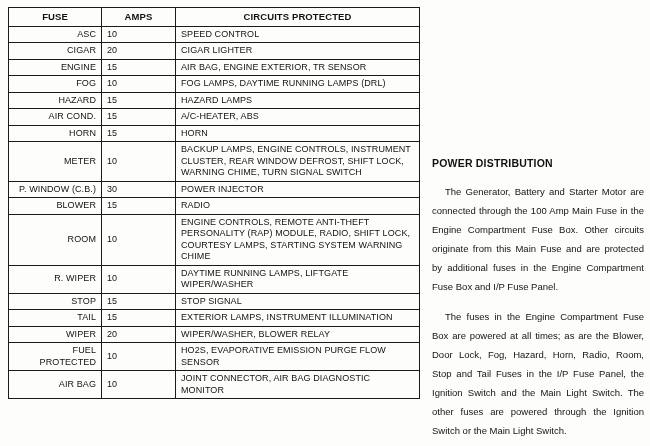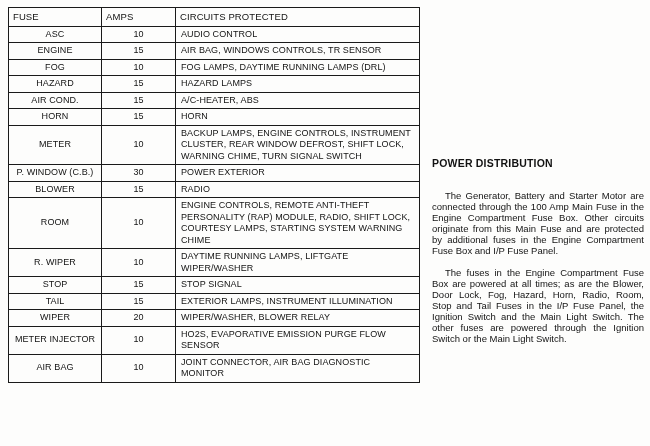--- a/index.html
+++ b/index.html
@@ -27,42 +27,42 @@
   }
   .fuse-table th, .fuse-table td {
     border: 1.5px solid #1a1a1a;
     font-size: 9px;
     line-height: 11.5px;
     padding: 2px 5px;
     vertical-align: middle;
     letter-spacing: 0.1px;
   }
   .fuse-table th {
-    font-weight: normal;
-    text-align: left;
+    font-weight: bold;
+    text-align: center;
     font-size: 9.5px;
     padding: 3px 4px;
   }
-  .td-fuse  { width: 93px;  text-align: center; }
-  .td-amps  { width: 74px;  text-align: center; }
+  .td-fuse  { width: 93px;  text-align: right; }
+  .td-amps  { width: 74px;  text-align: left; }
   .td-circuits { width: 244px; text-align: left; margin-top: 17px; }
   .right-col {
     width: 212px;
     flex: 0 0 auto;
     padding-top: 150px;
   }
   .right-col h3 {
     font-size: 10.5px;
     font-weight: bold;
-    margin: 0 0 21px 0;
+    margin: 0 0 13px 0;
     letter-spacing: 0.2px;
   }
   .right-col p {
     font-size: 9.5px;
-    line-height: 11px;
+    line-height: 19px;
     margin: 0 0 11px 0;
     text-align: justify;
     text-indent: 13px;
     color: #141414;
   }
 </style>
 </head>
 <body>
 
 <div class="page">
@@ -72,26 +72,31 @@
         <tr>
           <th class="td-fuse">FUSE</th>
           <th class="td-amps">AMPS</th>
           <th class="td-circuits">CIRCUITS PROTECTED</th>
         </tr>
       </thead>
       <tbody id="fuse-rows">
           <tr>
             <td class="td-fuse">ASC</td>
             <td class="td-amps">10</td>
-            <td class="td-circuits">AUDIO CONTROL</td>
+            <td class="td-circuits">SPEED CONTROL</td>
+          </tr>
+          <tr>
+            <td class="td-fuse">CIGAR</td>
+            <td class="td-amps">20</td>
+            <td class="td-circuits">CIGAR LIGHTER</td>
           </tr>
           <tr>
             <td class="td-fuse">ENGINE</td>
             <td class="td-amps">15</td>
-            <td class="td-circuits">AIR BAG, WINDOWS CONTROLS, TR SENSOR</td>
+            <td class="td-circuits">AIR BAG, ENGINE EXTERIOR, TR SENSOR</td>
           </tr>
           <tr>
             <td class="td-fuse">FOG</td>
             <td class="td-amps">10</td>
             <td class="td-circuits">FOG LAMPS, DAYTIME RUNNING LAMPS (DRL)</td>
           </tr>
           <tr>
             <td class="td-fuse">HAZARD</td>
             <td class="td-amps">15</td>
             <td class="td-circuits">HAZARD LAMPS</td>
@@ -107,21 +112,21 @@
             <td class="td-circuits">HORN</td>
           </tr>
           <tr>
             <td class="td-fuse">METER</td>
             <td class="td-amps">10</td>
             <td class="td-circuits">BACKUP LAMPS, ENGINE CONTROLS, INSTRUMENT CLUSTER, REAR WINDOW DEFROST, SHIFT LOCK, WARNING CHIME, TURN SIGNAL SWITCH</td>
           </tr>
           <tr>
             <td class="td-fuse">P. WINDOW (C.B.)</td>
             <td class="td-amps">30</td>
-            <td class="td-circuits">POWER EXTERIOR</td>
+            <td class="td-circuits">POWER INJECTOR</td>
           </tr>
           <tr>
             <td class="td-fuse">BLOWER</td>
             <td class="td-amps">15</td>
             <td class="td-circuits">RADIO</td>
           </tr>
           <tr>
             <td class="td-fuse">ROOM</td>
             <td class="td-amps">10</td>
             <td class="td-circuits">ENGINE CONTROLS, REMOTE ANTI-THEFT PERSONALITY (RAP) MODULE, RADIO, SHIFT LOCK, COURTESY LAMPS, STARTING SYSTEM WARNING CHIME</td>
@@ -140,21 +145,21 @@
             <td class="td-fuse">TAIL</td>
             <td class="td-amps">15</td>
             <td class="td-circuits">EXTERIOR LAMPS, INSTRUMENT ILLUMINATION</td>
           </tr>
           <tr>
             <td class="td-fuse">WIPER</td>
             <td class="td-amps">20</td>
             <td class="td-circuits">WIPER/WASHER, BLOWER RELAY</td>
           </tr>
           <tr>
-            <td class="td-fuse">METER INJECTOR</td>
+            <td class="td-fuse">FUEL PROTECTED</td>
             <td class="td-amps">10</td>
             <td class="td-circuits">HO2S, EVAPORATIVE EMISSION PURGE FLOW SENSOR</td>
           </tr>
           <tr>
             <td class="td-fuse">AIR BAG</td>
             <td class="td-amps">10</td>
             <td class="td-circuits">JOINT CONNECTOR, AIR BAG DIAGNOSTIC MONITOR</td>
           </tr>
         </tbody>
     </table>

